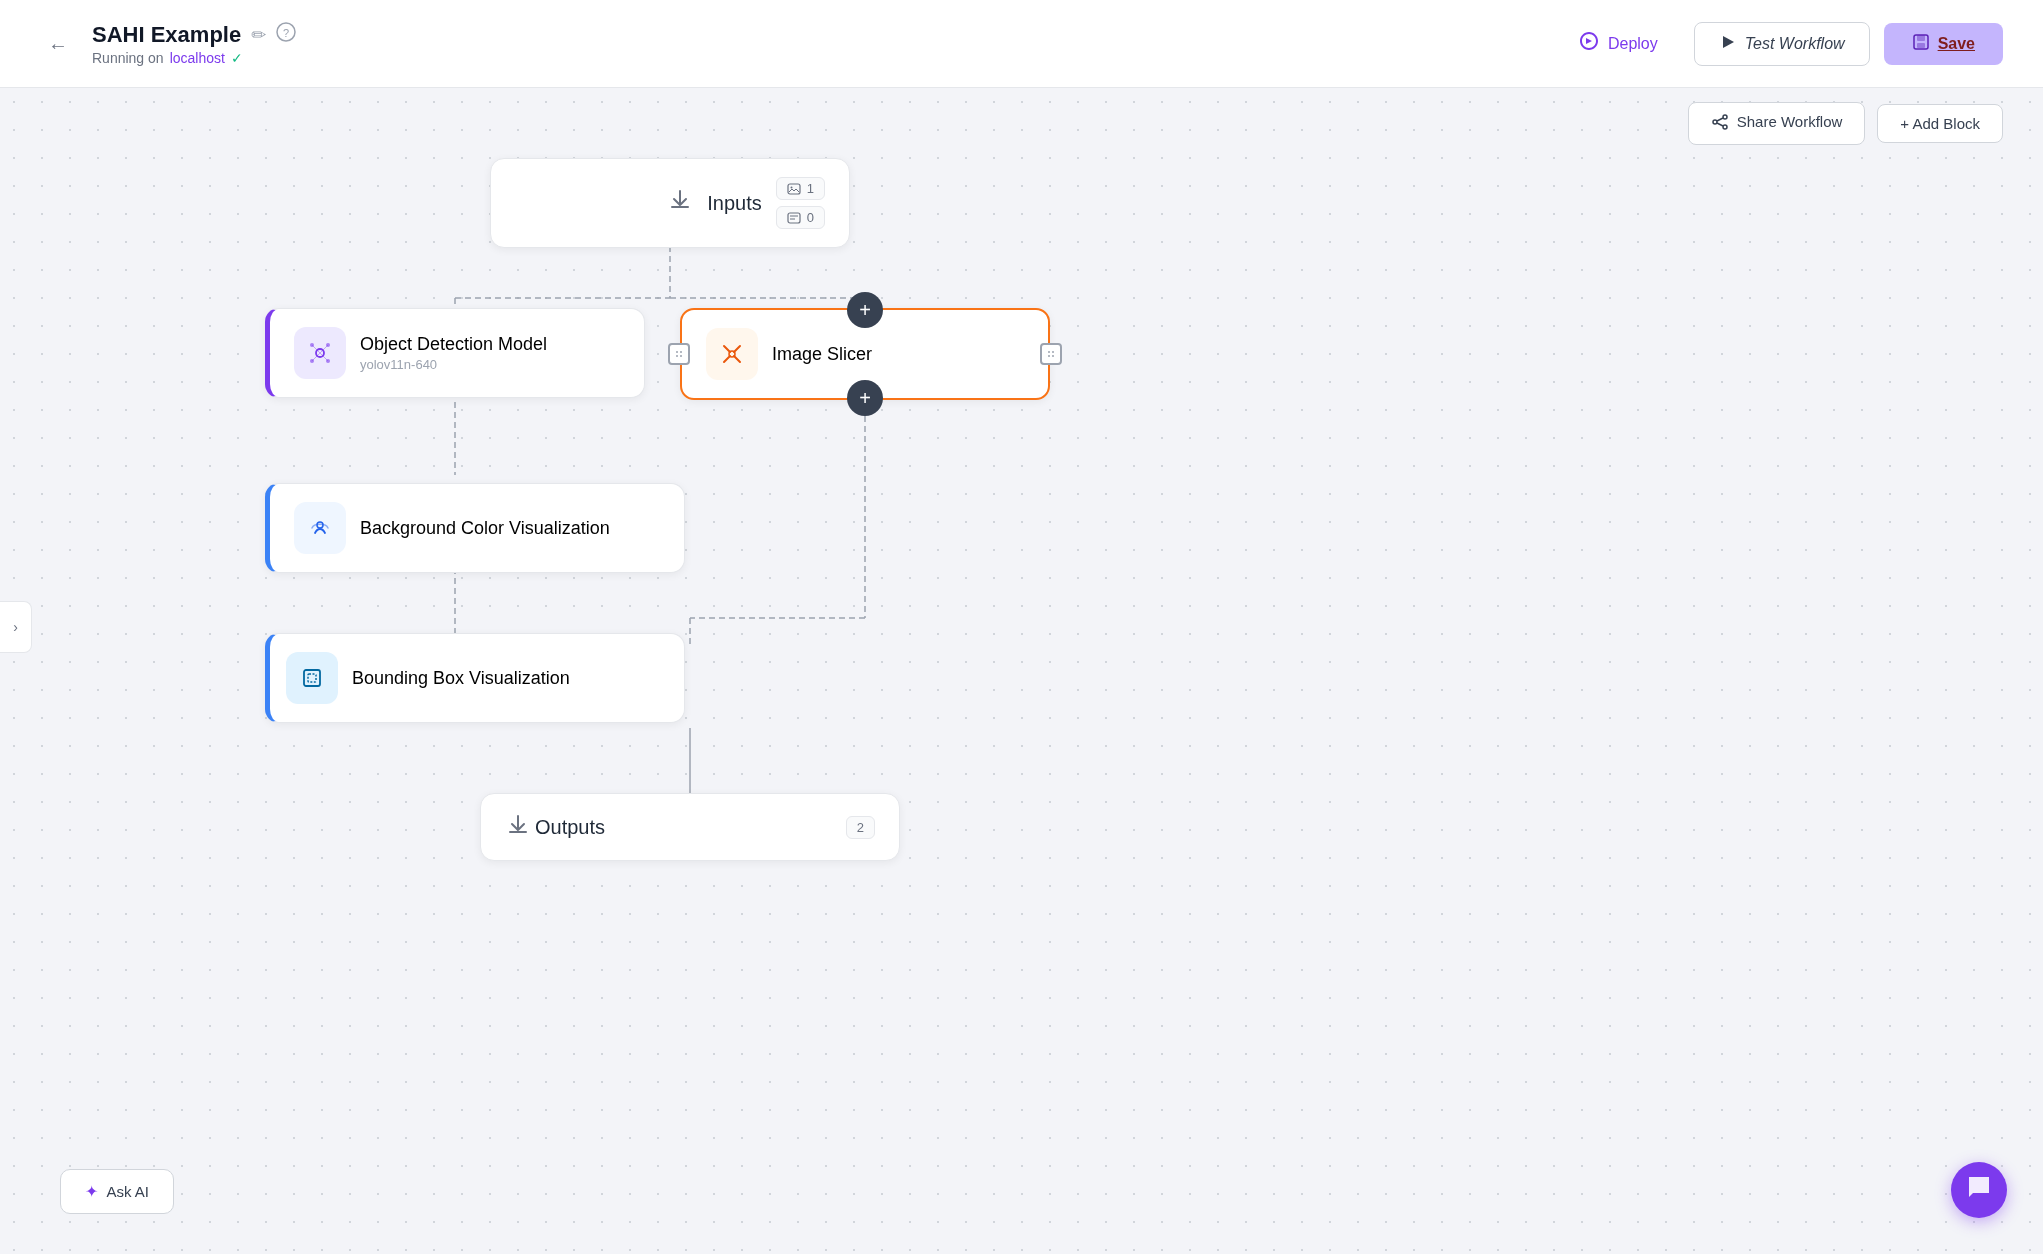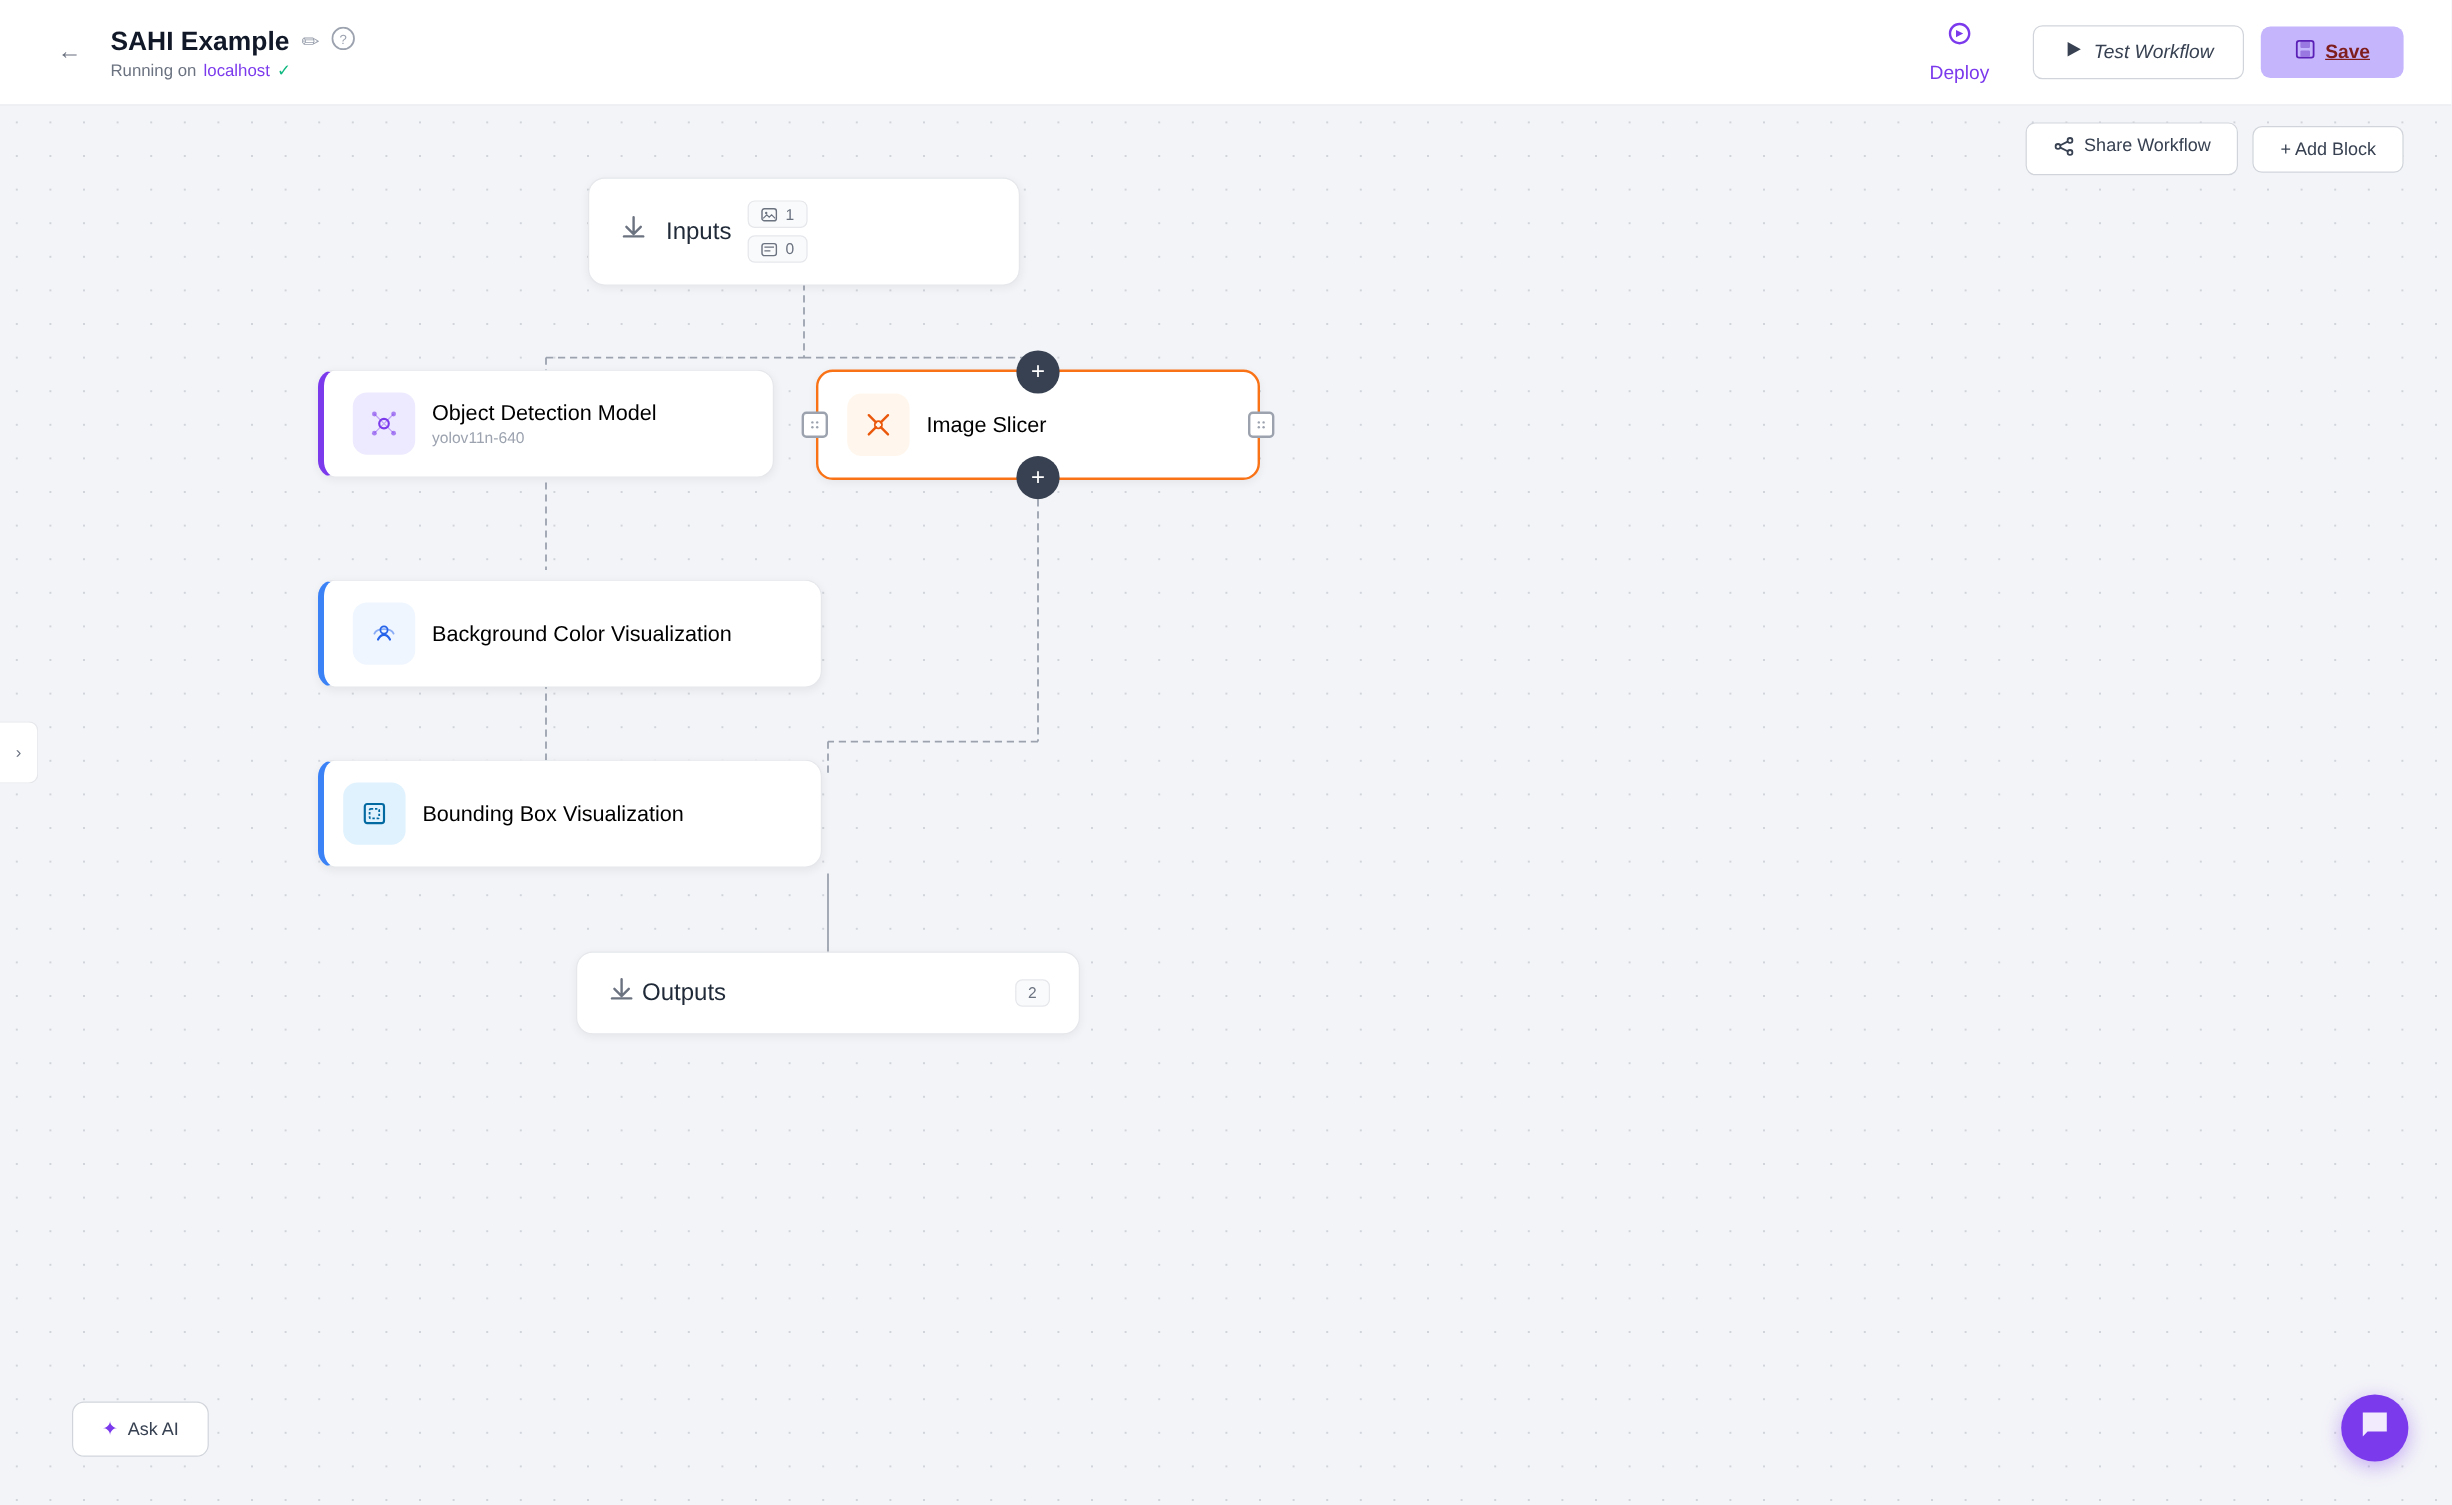--- a/index.html
+++ b/index.html
@@ -81,21 +81,20 @@
       display: flex;
       align-items: center;
       gap: 8px;
       padding: 10px 22px;
       border: none;
       background: transparent;
       color: #7c3aed;
       font-size: 16px;
       font-weight: 500;
       cursor: pointer;
-      flex-direction: column;
     }
     .deploy-icon {
       font-size: 20px;
     }
     .test-btn {
       display: flex;
       align-items: center;
       gap: 8px;
       padding: 10px 24px;
       border: 1.5px solid #d1d5db;
@@ -200,24 +199,24 @@
       align-items: center;
       gap: 14px;
       padding: 18px 24px;
       cursor: pointer;
       box-shadow: 0 2px 8px rgba(0,0,0,0.06);
     }
 
     
     .inputs-node {
       left: 490px;
-      top: 60px;
+      top: 70px;
       width: 360px;
       padding: 18px 24px;
-      justify-content: flex-start;
+      justify-content: flex-end;
     }
     .inputs-left {
       display: flex;
       align-items: center;
       gap: 14px;
     }
     .inputs-icon {
       color: #6b7280;
       font-size: 22px;
     }

